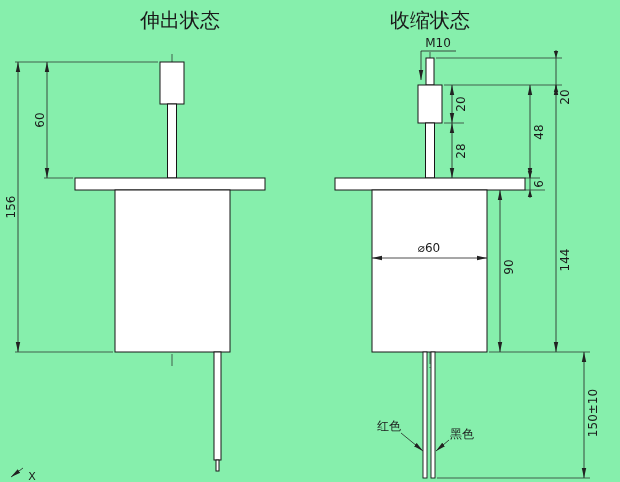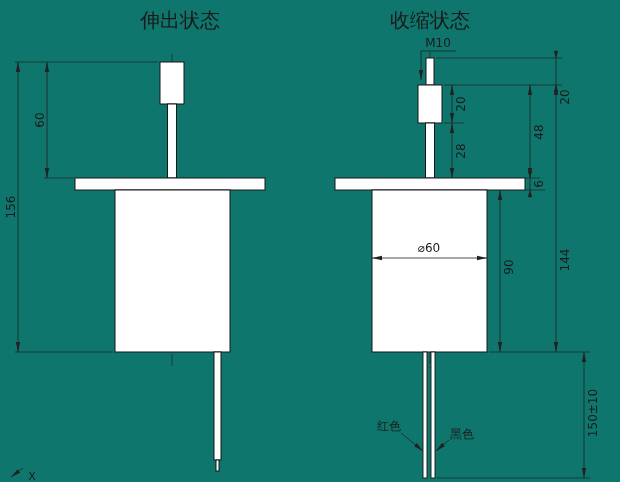--- a/index.html
+++ b/index.html
@@ -1,16 +1,16 @@
 <!DOCTYPE html>
 <html><head>
 <meta charset="utf-8">
 <style>
   html,body{margin:0;padding:0;background:#ffffff;}
-  .stage{width:620px;height:482px;position:relative;background:#0f766e;overflow:hidden;
+  .stage{width:620px;height:482px;position:relative;background:#86efac;overflow:hidden;
          font-family:"DejaVu Sans","Liberation Sans",sans-serif;}
   svg{display:block;}
   svg text{fill:#1a1a1a;font-family:"DejaVu Sans","Liberation Sans",sans-serif;}
   .title{font-size:20px;}
   .dim{font-size:12px;}
   .small{font-size:11px;}
   .part{fill:#ffffff;stroke:#161616;stroke-width:1;}
   .wire{fill:#ffffff;stroke:#161616;stroke-width:0.9;}
   .dimline{stroke:#222222;stroke-width:0.8;fill:none;}
   .ext{stroke:#222222;stroke-width:0.7;}

